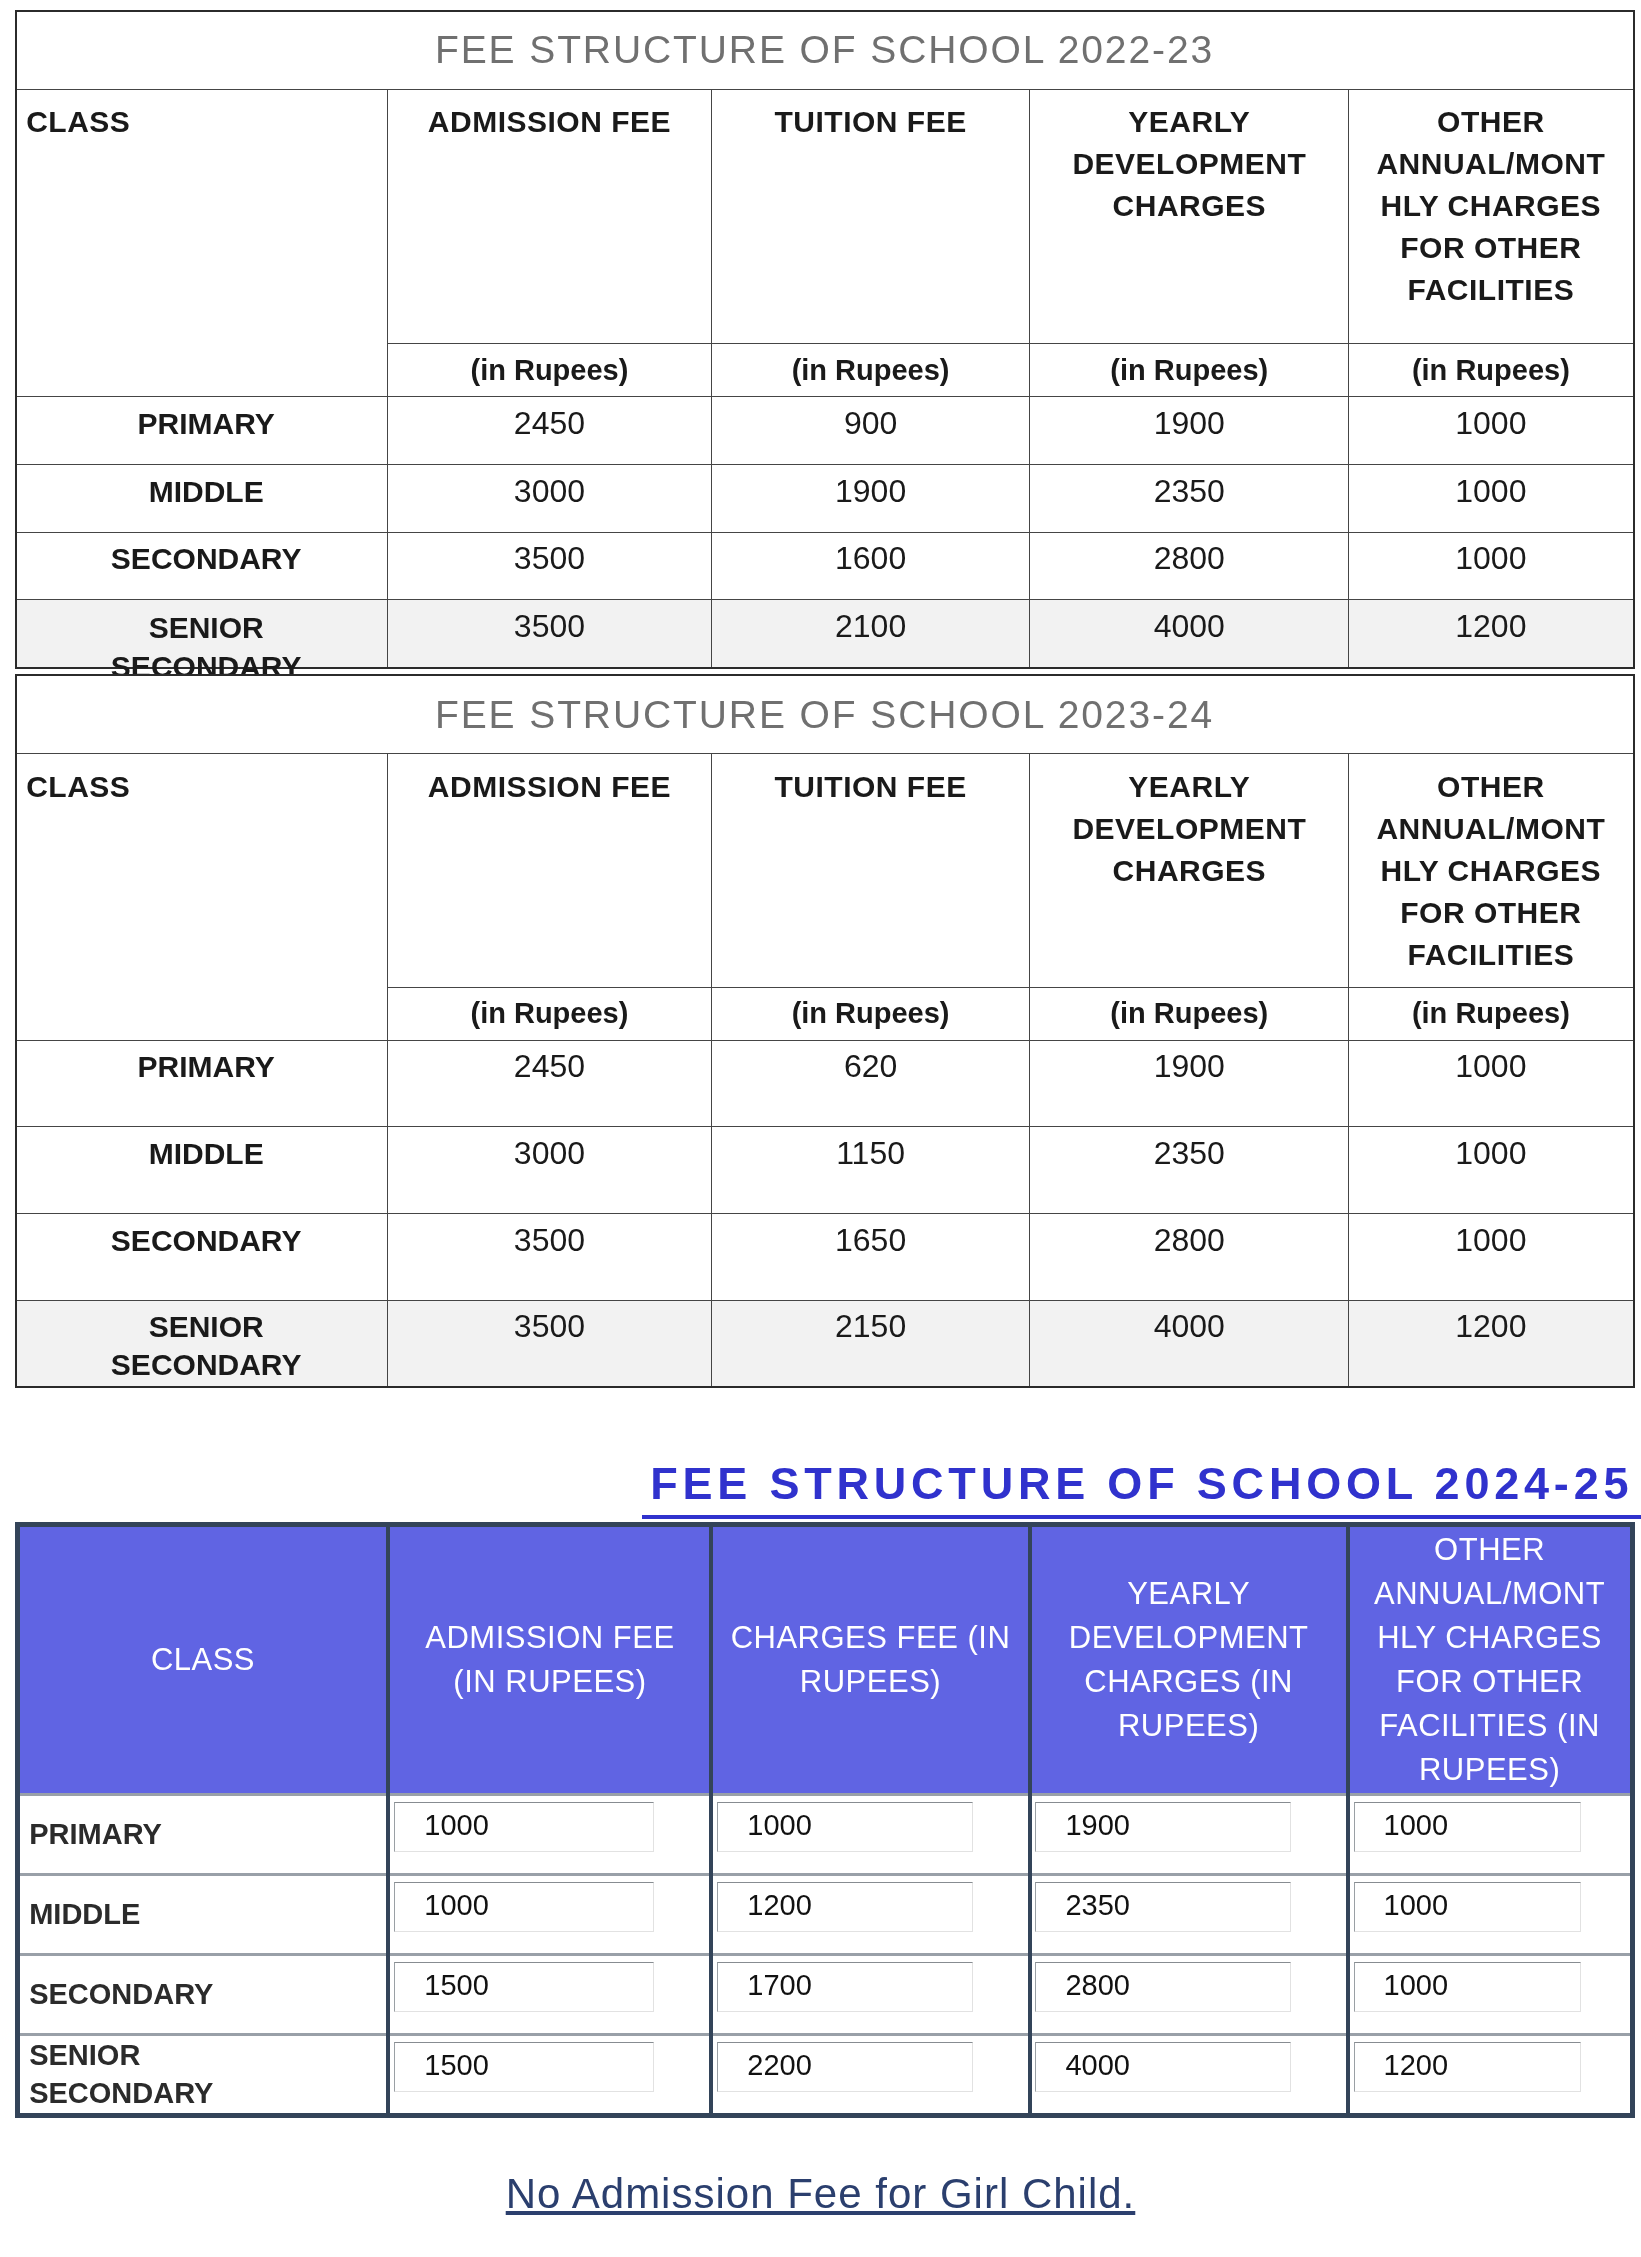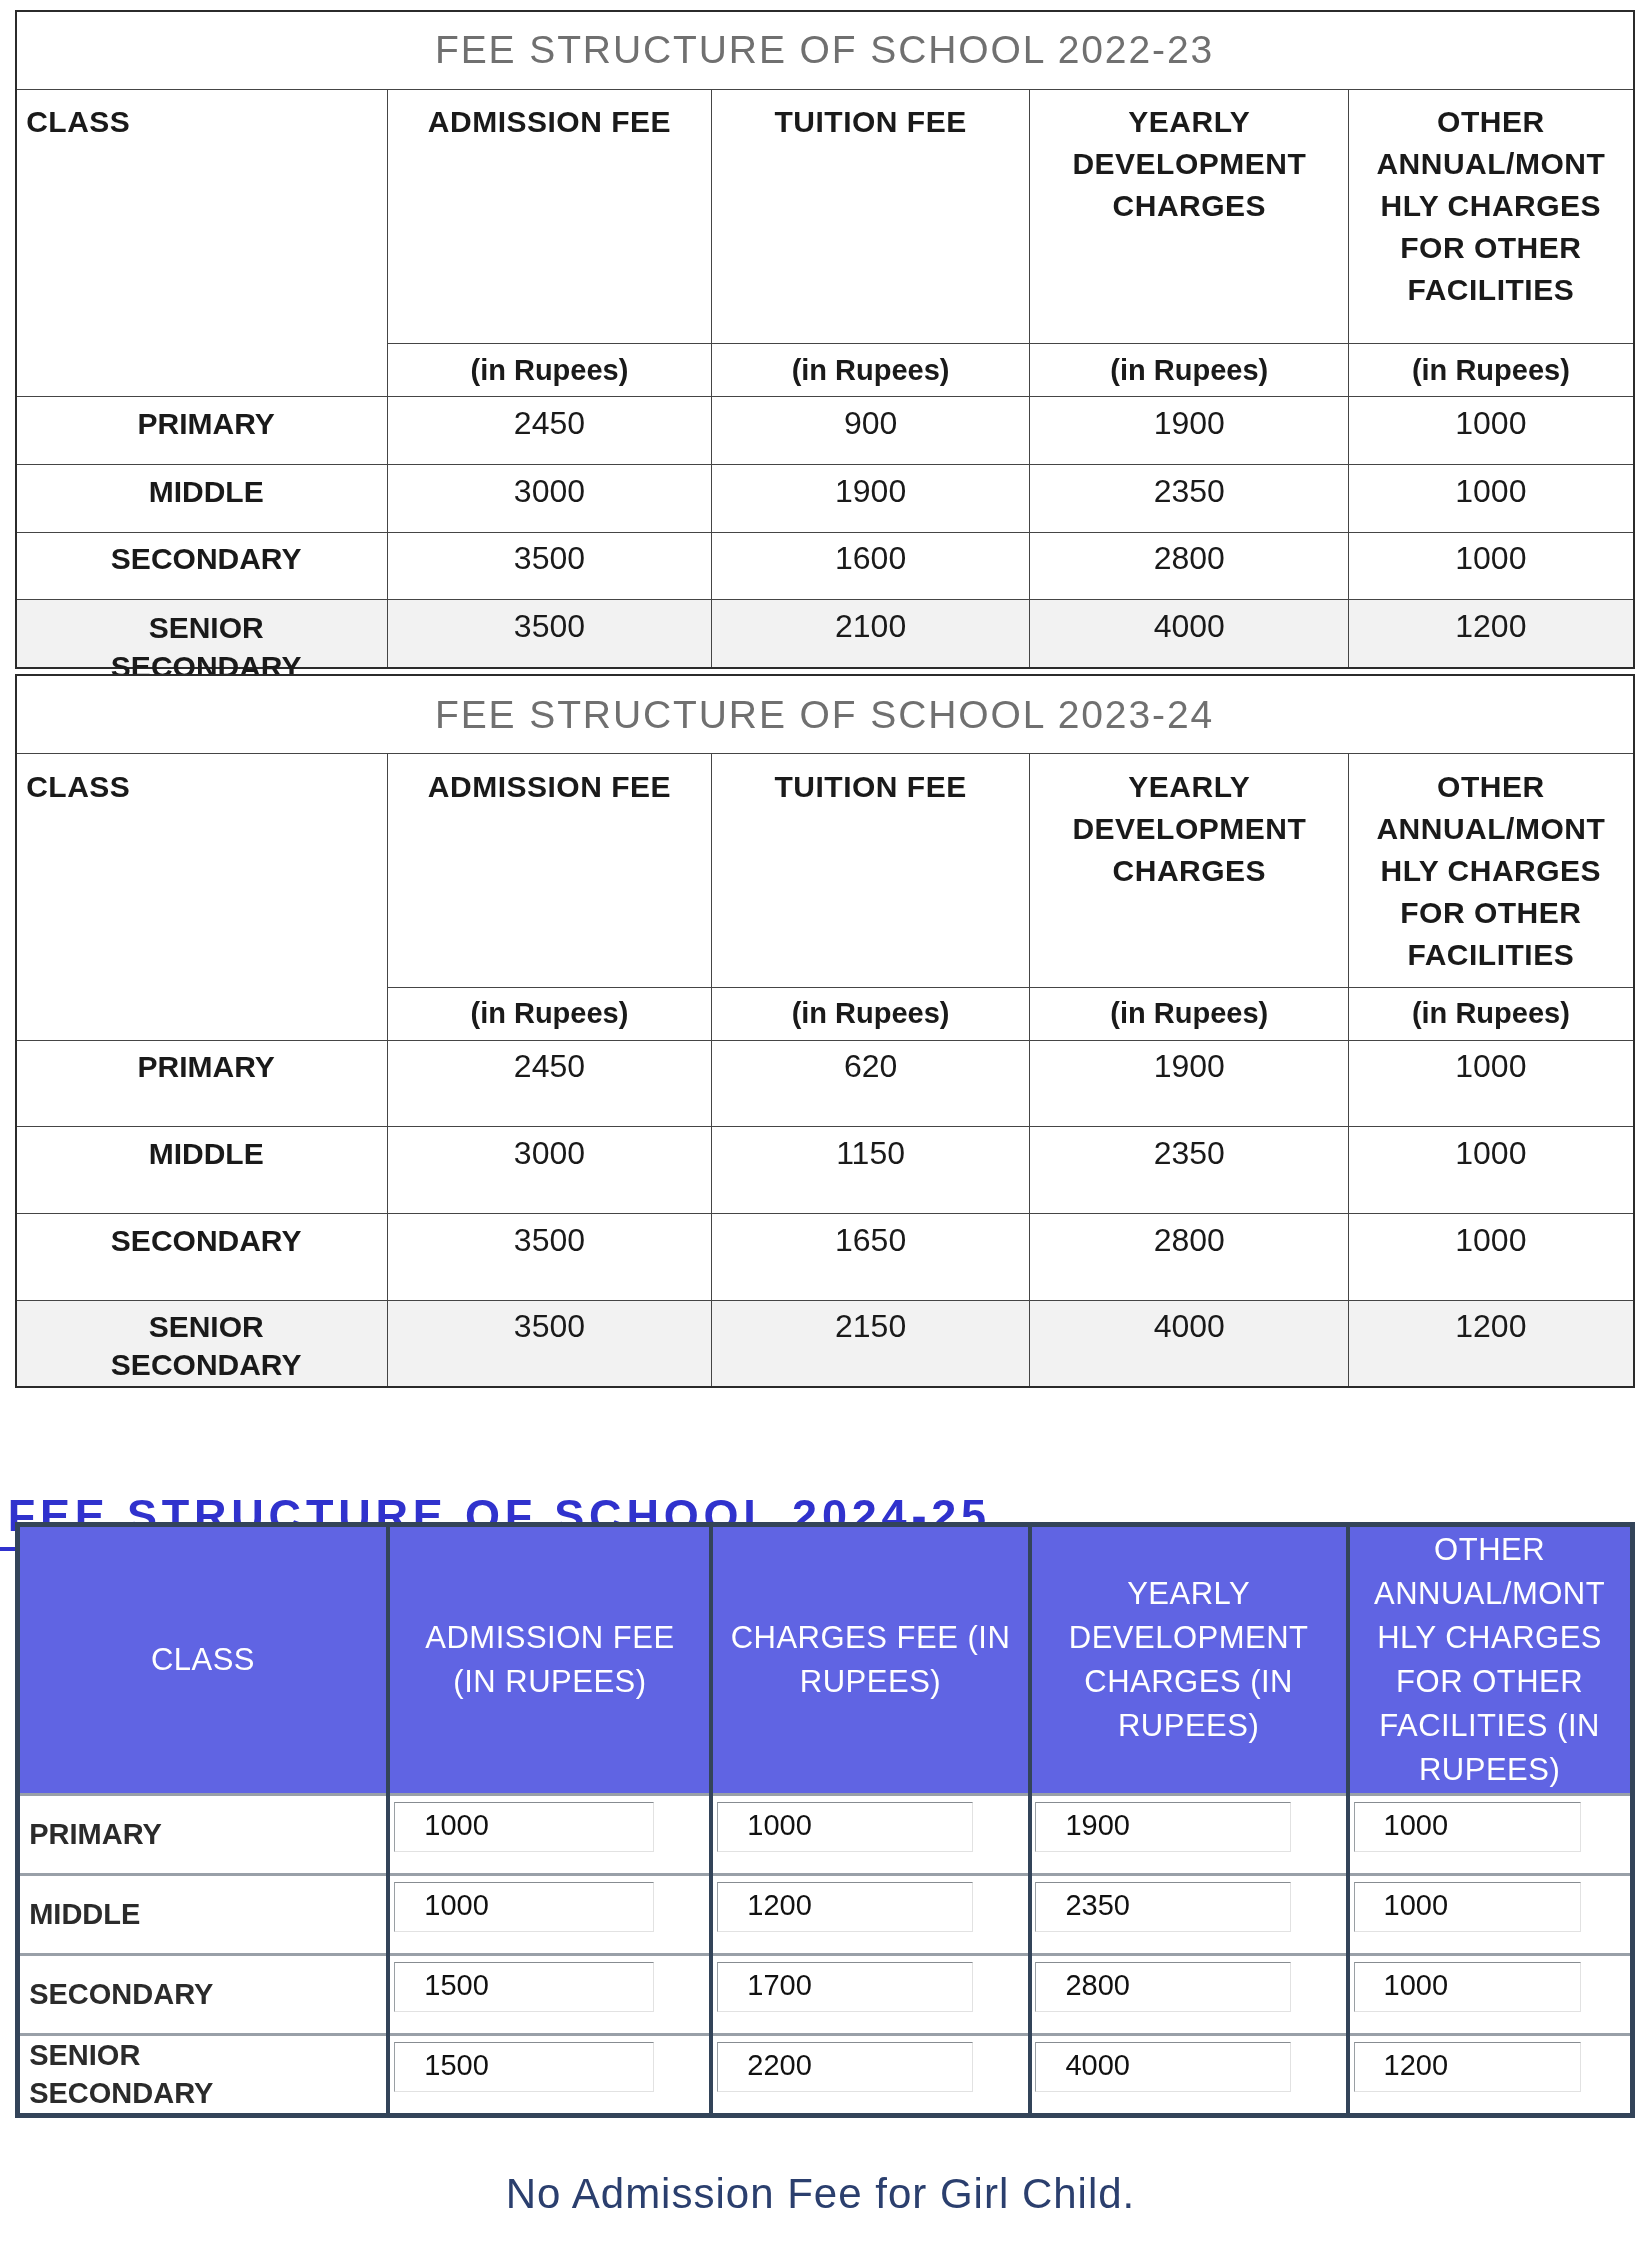--- a/index.html
+++ b/index.html
@@ -39,21 +39,21 @@
   #table-2022 .hdr td{height:241px;}
   #table-2023 .hdr td{height:220px;}
   #table-2022 .data td{height:58px;}
   #table-2023 .data td{height:77px;}
   .fee12 tr.last td{background:#f2f2f2;}
   
   #table-2022 tr.last td{overflow:visible;}
   #table-2022 .clip{height:39px;overflow:visible;white-space:pre-line;line-height:39px;}
 
   
-  #t3-title{position:absolute;top:1458px;left:0;width:100%;text-align:left;margin-top:32px;}
+  #t3-title{position:absolute;top:1458px;left:0;width:100%;text-align:right;}
   #t3-title span{
     display:inline-block;font-size:45px;font-weight:bold;letter-spacing:4.8px;
     color:#3032cd;border-bottom:4.8px solid #3032cd;padding:0 7.7px 4.8px 7.7px;
   }
   table.fee3{
     position:absolute;left:14.5px;top:1522px;width:1620px;
     border-collapse:collapse;table-layout:fixed;background:#fff;
     border:5.8px solid #334459;
   }
   .fee3 td{border-left:4.8px solid #334459;}
@@ -74,21 +74,21 @@
     box-sizing:border-box;width:82%;height:50px;margin:4.8px 0 0 2.9px;
     background:#ffffff;border:1.9px solid;
     border-color:#878c91 #e2e2e2 #e2e2e2 #9aa0a5;
     font-size:29px;line-height:44px;padding-left:29px;color:#111;
     text-align:left;overflow:hidden;
   }
 
   
   #note{
     position:absolute;top:2170px;left:0;width:100%;text-align:center;
-    font-size:42px;letter-spacing:1px;color:#2b3f6e;
+    font-size:42px;letter-spacing:1px;color:#2b3f6e;text-decoration:underline;
   }
 
   .c0{width:23%;} .c1{width:20%;} .c2{width:19.7%;} .c3{width:19.7%;} .c4{width:17.6%;}
 </style>
 </head>
 <body>
 
 <table class="fee12" id="table-2022">
   <colgroup>
       <col class="c0">

